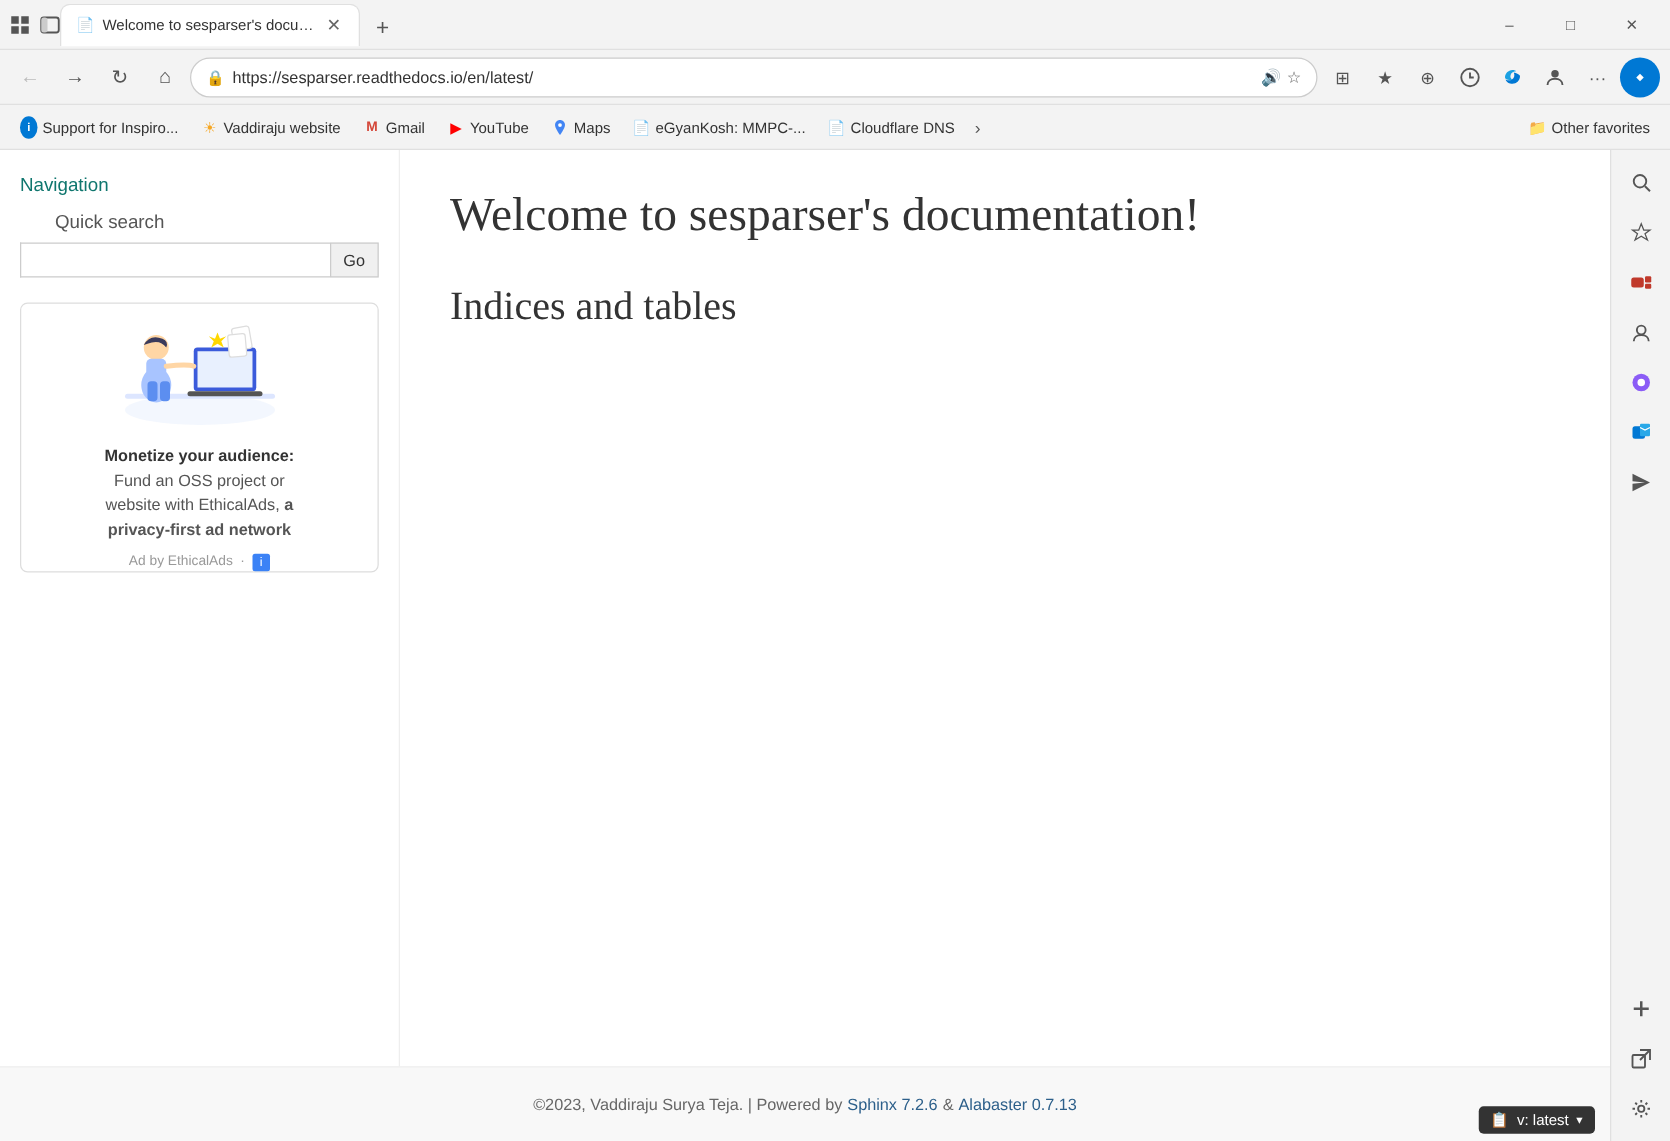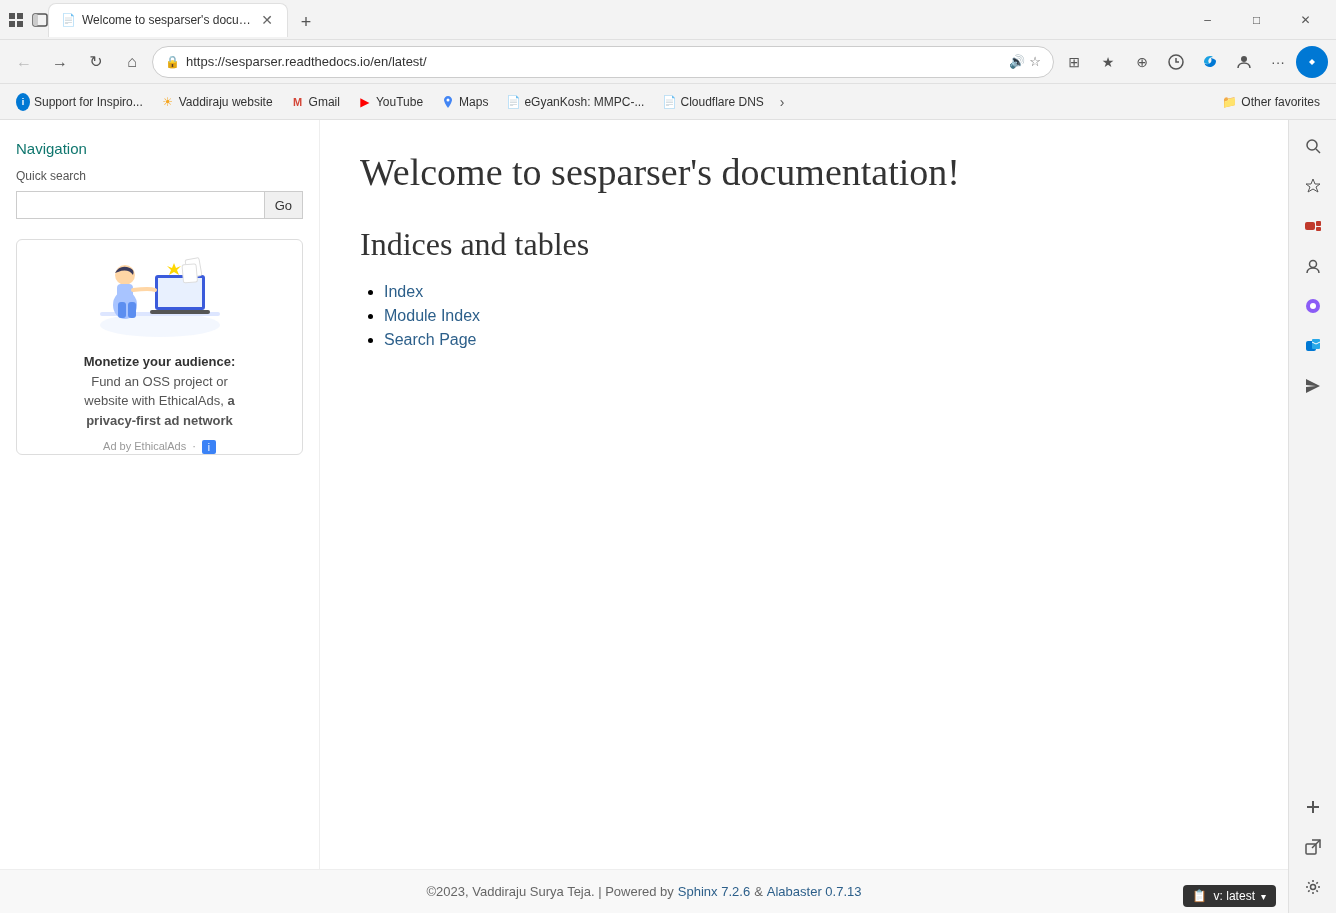--- a/index.html
+++ b/index.html
@@ -195,23 +195,24 @@
       padding-bottom: 8px;
       border-bottom: 1px solid #333;
       margin-bottom: 16px;
     }
     .docs-nav-heading {
       font-size: 15px;
       color: #0f766e;
       margin-bottom: 12px;
     }
     .docs-search-heading {
-      font-size: 12px;
+      font-size: 15px;
       color: #555;
       margin-bottom: 8px;
+      margin-left: 28px;
     }
     .search-form {
       display: flex;
       gap: 0;
       margin-bottom: 20px;
       border-radius: 12px;
     }
     .search-input {
       flex: 1;
       height: 28px;
@@ -309,21 +310,21 @@
       text-decoration: none;
       font-size: 16px;
     }
 
     
     .docs-footer {
       position: absolute;
       bottom: 0;
       left: 0;
       right: 48px;
-      height: 44px;
+      height: 60px;
       background: #f8f8f8;
       border-top: 1px solid #eee;
       display: flex;
       align-items: center;
       justify-content: center;
       font-size: 13px;
       color: #666;
       gap: 4px;
     }
     .footer-link {
@@ -534,31 +535,20 @@
         <span>Ad by EthicalAds</span>
         <span>·</span>
         <div class="ad-info-icon">i</div>
       </div>
     </div>
   </div>
 
   <div class="docs-main">
     <h1 class="docs-title">Welcome to sesparser's documentation!</h1>
     <h2 class="docs-section-title">Indices and tables</h2>
-    <ul class="docs-list">
-      <li>
-        <a class="docs-link" href="#">Index</a>
-      </li>
-      <li>
-        <a class="docs-link" href="#">Module Index</a>
-      </li>
-      <li>
-        <a class="docs-link" href="#">Search Page</a>
-      </li>
-    </ul>
   </div>
 </div>
 
 <div class="docs-footer">
   <span>©2023, Vaddiraju Surya Teja. | Powered by</span>
   <a class="footer-link" href="#">Sphinx 7.2.6</a>
   <span>&amp;</span>
   <a class="footer-link" href="#">Alabaster 0.7.13</a>
 </div>
 

